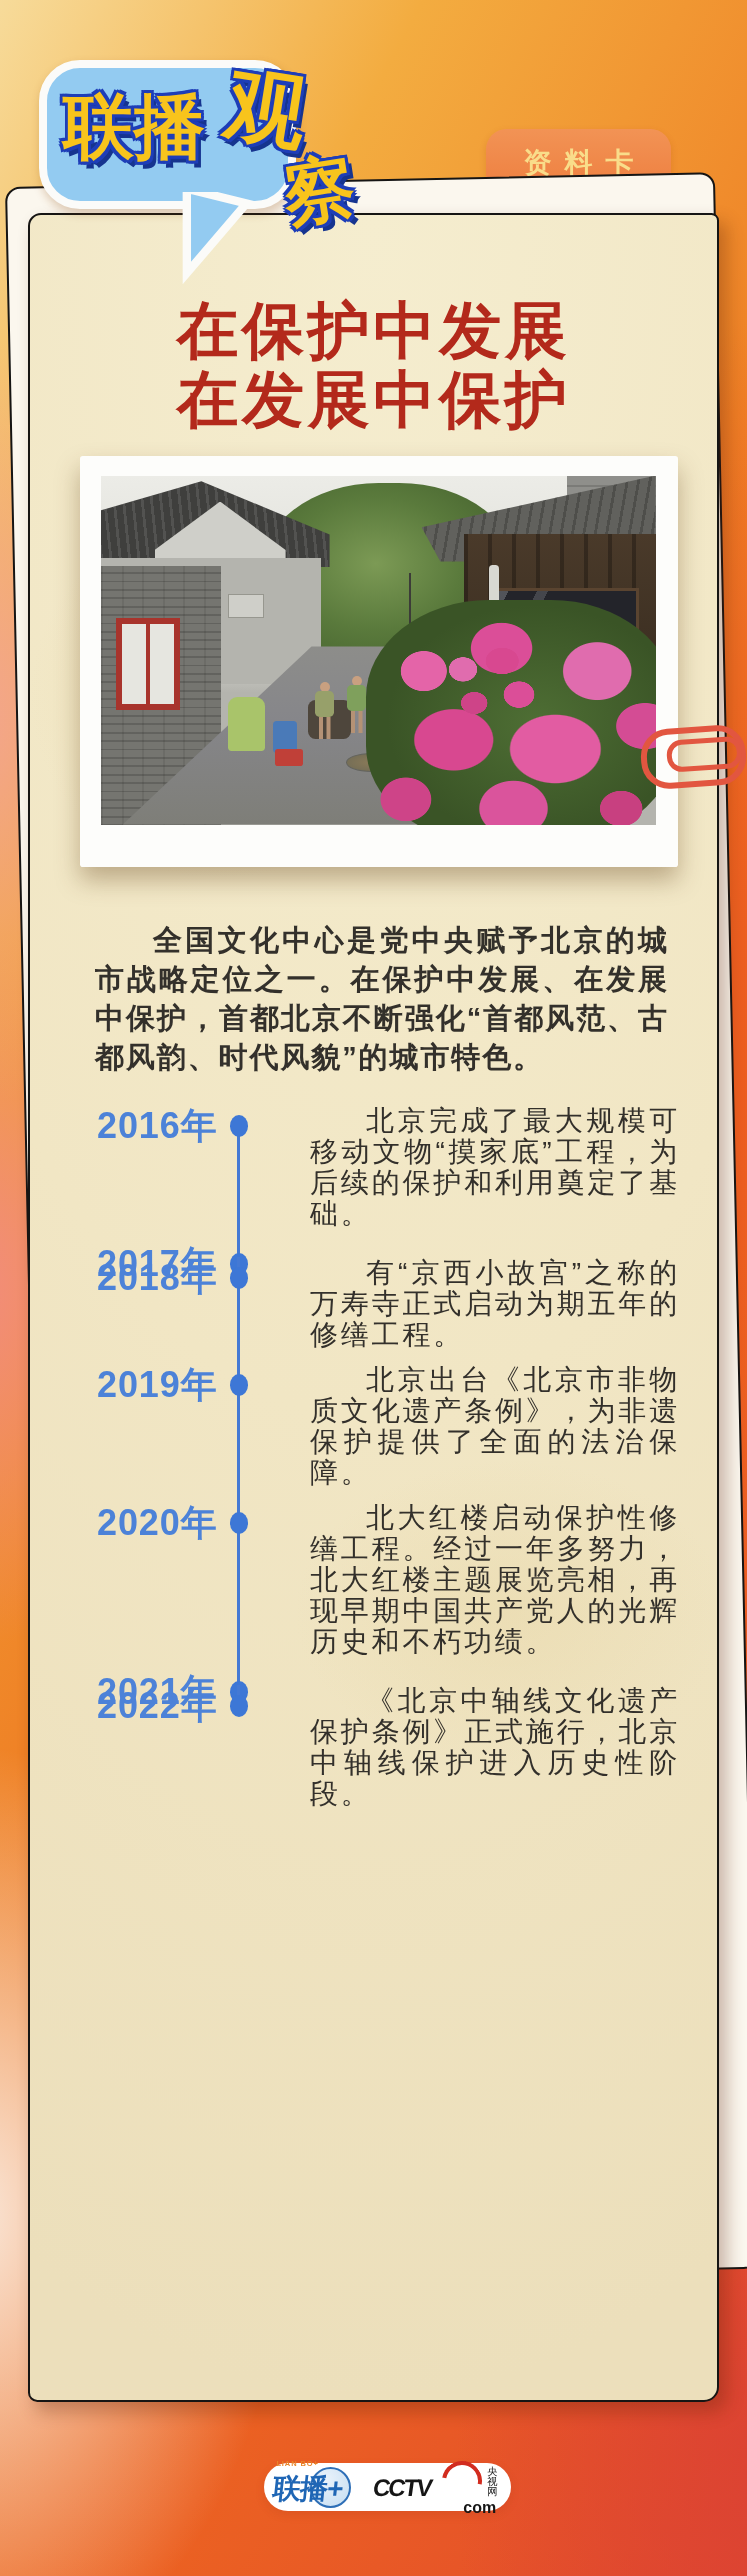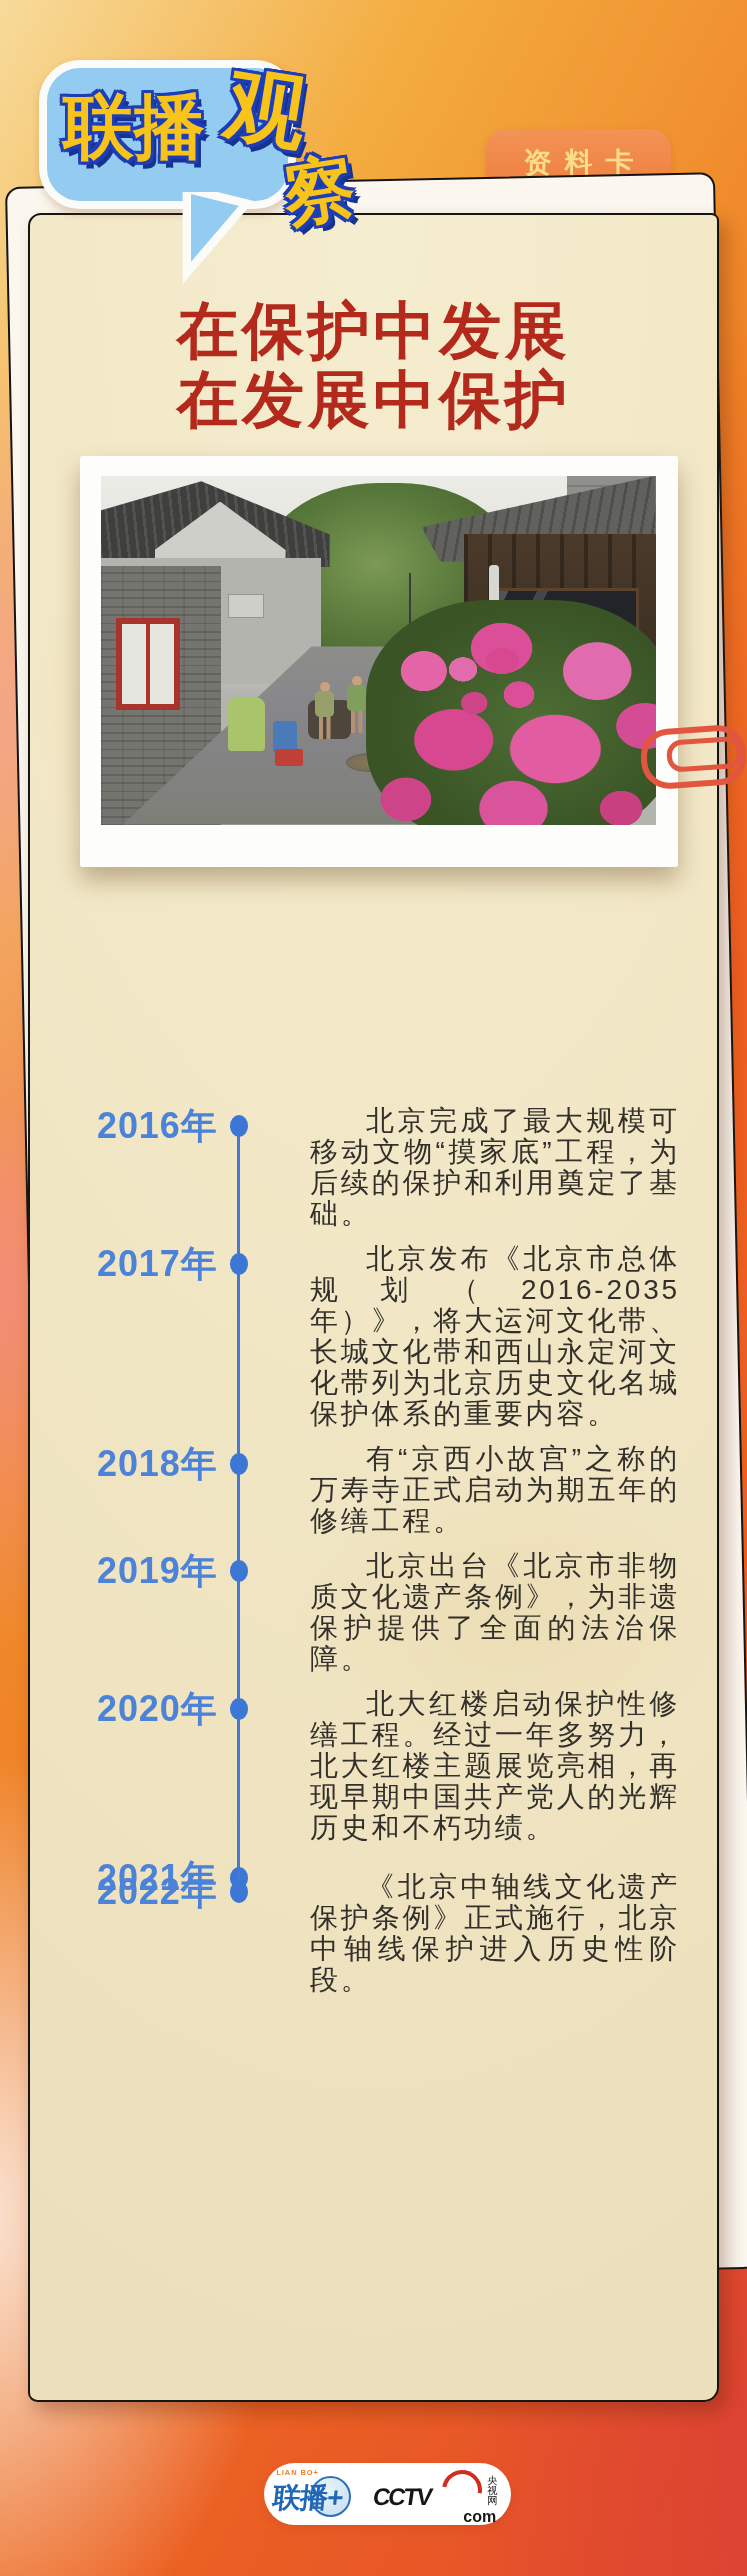--- a/index.html
+++ b/index.html
@@ -137,22 +137,22 @@
   .timeline{position:absolute;left:67px;top:890px;width:583px;z-index:4;}
   .tl-entry{position:relative;padding:0 0 14px 213px;}
   .tl-entry::before{content:'';position:absolute;left:140px;top:0;bottom:0;width:2.8px;background:#4479D4;}
   .tl-entry:first-child::before{top:18.7px;}
   .tl-entry:last-child::before{bottom:auto;height:18.7px;}
   .tl-year{position:absolute;left:0;top:-2.8px;font-size:36px;font-weight:bold;color:#4C82D8;letter-spacing:0.9px;}
   .tl-dot{position:absolute;left:133px;top:10.3px;width:18px;height:21.5px;border-radius:50%;background:#3D77D6;}
   .tl-text{font-size:28px;line-height:31px;letter-spacing:2.8px;color:#33302B;font-weight:500;
     text-indent:2em;text-align:justify;}
   
-  .pill{position:absolute;left:264px;top:2463px;width:247px;height:62px;z-index:4;background:#FFFFFF;
-    border-radius:31px;display:flex;align-items:center;justify-content:center;gap:20.6px;
+  .pill{position:absolute;left:264px;top:2463px;width:247px;height:48px;z-index:4;background:#FFFFFF;
+    border-radius:31px;display:flex;align-items:flex-end;justify-content:center;gap:20.6px;
     box-shadow:0 3.7px 9.3px rgba(150,50,20,.15);}
   .lianbo{position:relative;width:80px;height:52px;}
   .lb-globe{position:absolute;left:37px;top:7.5px;width:37px;height:37px;border-radius:50%;
     border:2.8px solid #2E6FB7;background:radial-gradient(70% 70% at 35% 30%, #EAF3FB 0%, #CFE3F4 100%);}
   .lb-super{position:absolute;left:3.7px;top:0;font-size:7.5px;font-weight:bold;color:#E8842A;letter-spacing:0.9px;}
   .lb-text{position:absolute;left:0;top:11.2px;font-size:28px;font-weight:bold;color:#1F66B5;
     transform:skewX(-6deg);letter-spacing:-0.9px;}
   .cctv{position:relative;width:129px;height:52px;}
   .cctv-swoosh{position:absolute;left:69px;top:1.9px;width:32px;height:32px;border-radius:50%;
     border:4.7px solid #D22C1F;border-left-color:transparent;border-bottom-color:transparent;
@@ -214,32 +214,32 @@
             <span class="legs"></span>
         </div>
         <div class="ph ph-bush"></div>
         <div class="ph ph-planter"></div>
         <div class="ph ph-leaves"></div>
         <div class="ph ph-flowers"></div>
         <div class="ph ph-flowers-s"></div>
       </div>
     </div>
 
+    <div class="intro">全国文化中心是党中央赋予北京的城市战略定位之一。在保护中发展、在发展中保护，首都北京不断强化“首都风范、古都风韵、时代风貌”的城市特色。</div>
 
     <div class="timeline">
   <div class="tl-entry">
     <div class="tl-year">2016年</div>
     <div class="tl-dot"></div>
     <div class="tl-text">北京完成了最大规模可移动文物“摸家底”工程，为后续的保护和利用奠定了基础。</div>
   </div>
 
   <div class="tl-entry">
     <div class="tl-year">2017年</div>
     <div class="tl-dot"></div>
-    <div class="tl-text">北京发布《北京市总体规划（2016-2035年）》，将大运河文化带、长城文化带和西山永定河文化带列为北京历史文化名城保护体系的重要内容。</div>
   </div>
 
   <div class="tl-entry">
     <div class="tl-year">2018年</div>
     <div class="tl-dot"></div>
     <div class="tl-text">有“京西小故宫”之称的万寿寺正式启动为期五年的修缮工程。</div>
   </div>
 
   <div class="tl-entry">
     <div class="tl-year">2019年</div>

